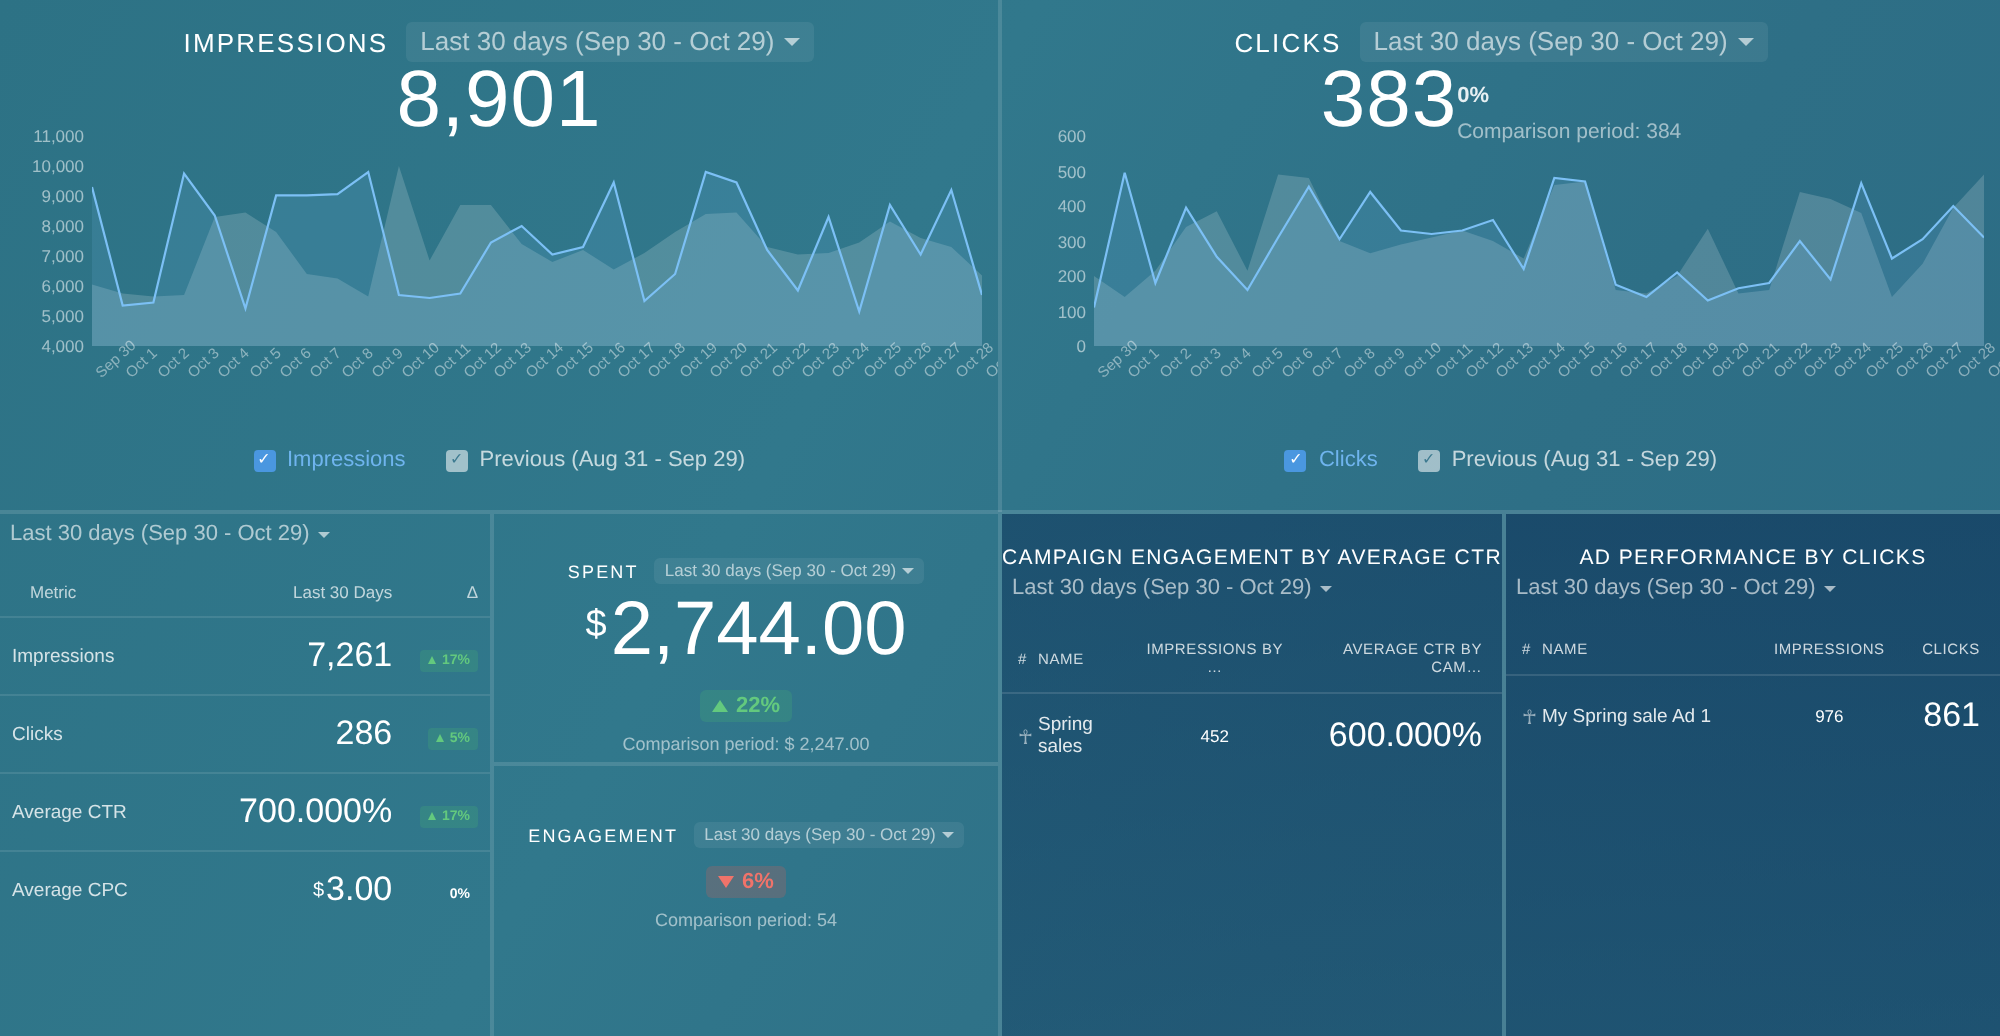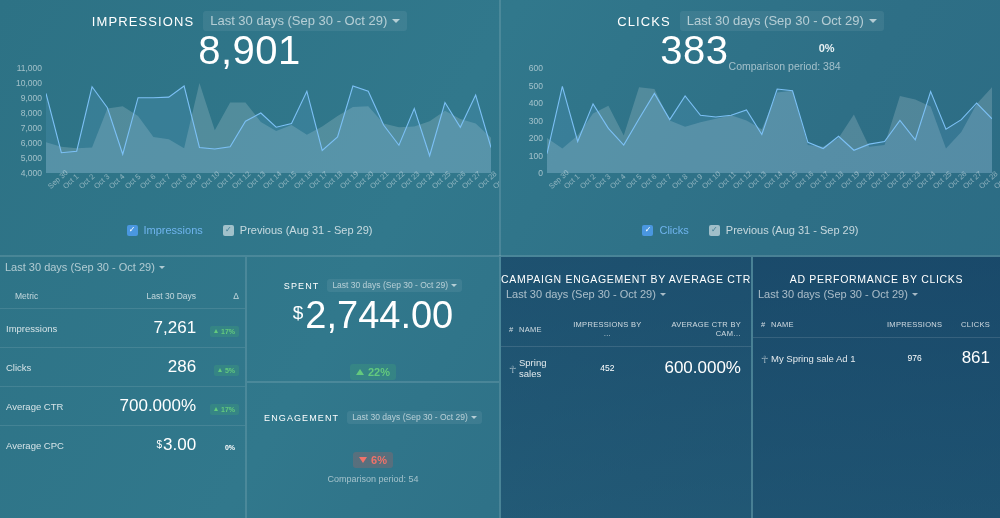--- a/index.html
+++ b/index.html
@@ -29,21 +29,21 @@
     padding: 2px 7px 3px 7px; display: flex; align-items: center; gap: 5px;
     white-space: nowrap;
   }
   .daterange.small { font-size: 8.5px; padding: 1px 5px 2px 5px; gap: 3px; }
   .daterange.mid { font-size: 11px; padding: 1px 5px 2px 5px; gap: 4px; background: none; }
   .caret { display: inline-block; width: 0; height: 0;
     border-left: 4px solid transparent; border-right: 4px solid transparent;
     border-top: 4px solid rgba(255,255,255,.62); }
   .caret.sm { border-left-width: 3px; border-right-width: 3px; border-top-width: 3px; }
 
-  .kpi-row { display: flex; align-items: flex-start; justify-content: center; gap: 0; margin-top: -2px; text-align: right; }
+  .kpi-row { display: flex; align-items: flex-start; justify-content: center; gap: 0; margin-top: -2px; }
   .kpi-value { font-size: 40px; color: #ffffff; font-weight: 400; line-height: 1.08; letter-spacing: .5px; }
   .kpi-side { padding-top: 9px; }
   .badge {
     display: inline-flex; align-items: center; gap: 4px;
     font-size: 11px; font-weight: bold; border-radius: 3px; padding: 2px 6px;
   }
   .badge.down { background: rgba(231,92,83,.22); color: #f0736a; }
   .badge.up   { background: rgba(76,191,110,.20); color: #63c97e; }
   .badge.flat { background: none; color: #e8f0f3; padding-left: 0; }
   .tri-d { width: 0; height: 0; border-left: 4px solid transparent; border-right: 4px solid transparent; border-top: 6px solid #f0736a; }
@@ -86,21 +86,21 @@
      border-radius: 2px; padding: 2px 4px; }
   .mini-badge.up { background: rgba(76,191,110,.20); color: #63c97e; }
   .mini-badge.flat { background: none; color: #fff; }
   .tri-u-s { width: 0; height: 0; border-left: 2.5px solid transparent; border-right: 2.5px solid transparent; border-bottom: 4px solid #63c97e; }
 
   
   .mini-kpi-head { display: flex; align-items: center; justify-content: center; gap: 8px; }
   .mini-kpi-title { font-size: 9px; letter-spacing: 1.1px; color: #fff; }
   .mini-kpi-value { text-align: center; font-size: 38px; color: #fff; line-height: 1.05; margin-top: 4px; }
   .mini-kpi-value .cur { font-size: 19px; vertical-align: 9px; margin-right: 2px; }
-  .mini-kpi-badge { text-align: center; margin-top: 25px; }
+  .mini-kpi-badge { text-align: center; margin-top: 7px; }
   .mini-kpi-cmp { text-align: center; font-size: 9px; color: rgba(255,255,255,.55); margin-top: 6px; }
 
   
   .rt-title { text-align: center; font-size: 10.5px; letter-spacing: .7px; color: #fff; margin-top: 16px; }
   .rt-sub { text-align: center; margin-top: 2px; }
   .rt-table { width: 100%; margin-top: 18px; border-collapse: collapse; }
   .rt-table th { font-size: 7.5px; font-weight: normal; color: rgba(255,255,255,.78); padding: 0 0 8px 0; letter-spacing: .3px; }
   .rt-table td { border-top: 1px solid rgba(255,255,255,.12); padding: 10px 0; }
   .th-hash { width: 18px; text-align: left; padding-left: 8px !important; }
   .th-name { text-align: left; }

